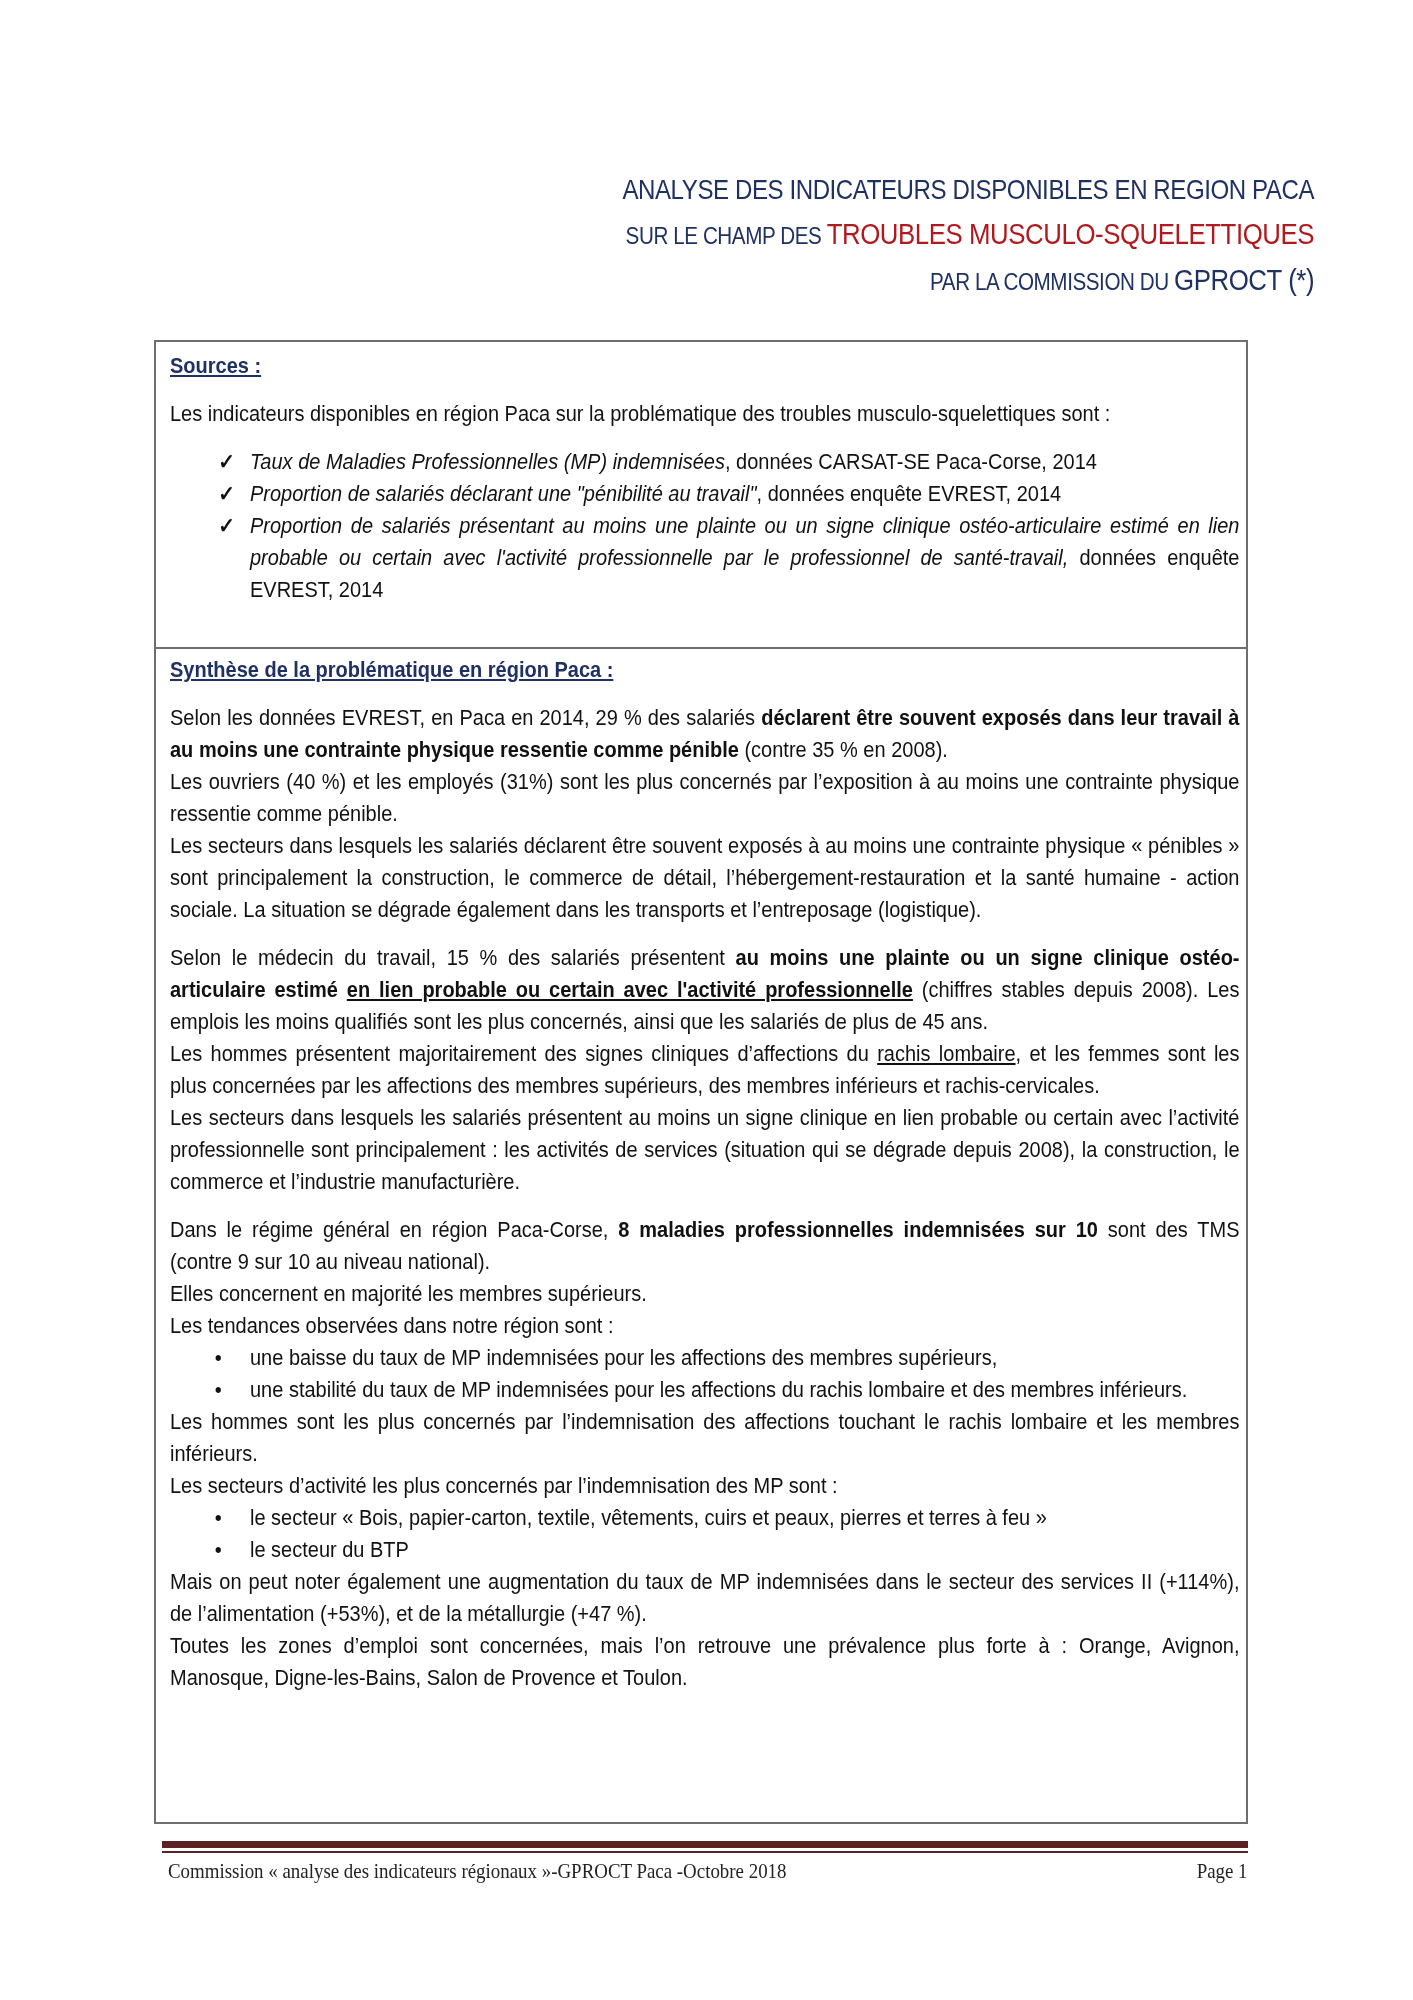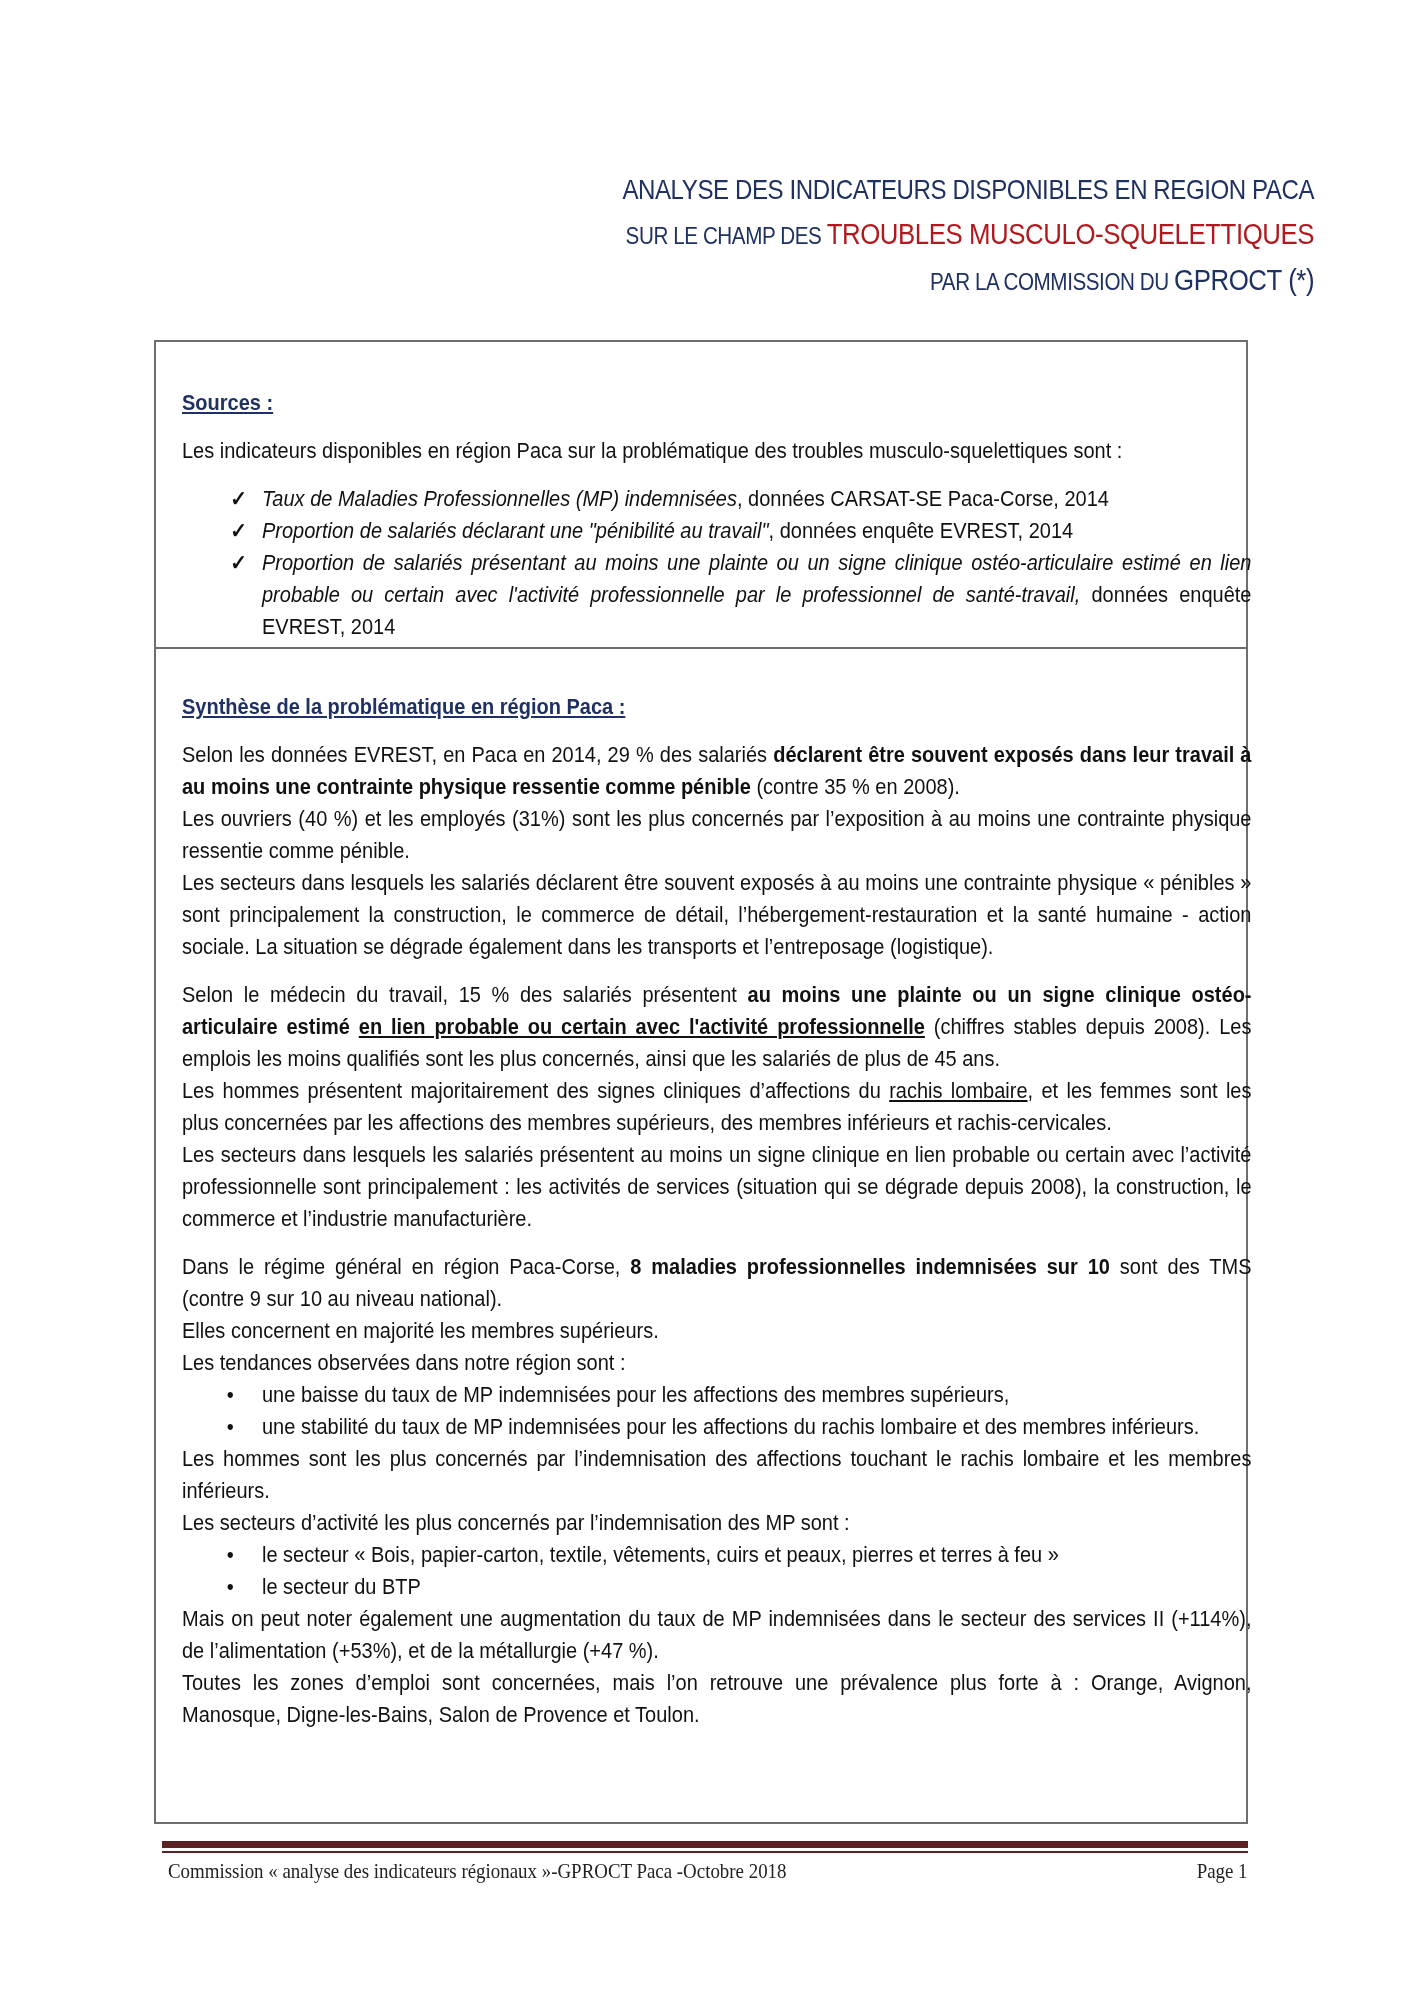--- a/index.html
+++ b/index.html
@@ -7,21 +7,21 @@
          font-family:"Liberation Sans", sans-serif; color:#111; }
   .title { position:absolute; left:0; width:1413px; top:168px; text-align:right;
            font-family:"Liberation Sans", sans-serif; color:#1f3063; line-height:44px; }
   .title .line { display:block; font-size:28px; letter-spacing:-0.5px; transform:scaleX(0.86); transform-origin:center; }
   .title .big { font-size:30px; }
   .title .small-caps { font-size:24px; }
   .title .red { color:#b01a1f; }
   .box { position:absolute; left:154px; top:340px; width:1094px; height:1484px;
          border:2px solid #6e6e6e; box-sizing:border-box; }
   .divider { position:absolute; left:0; right:0; top:305px; height:0; border-top:2px solid #6e6e6e; }
-  .content { position:absolute; left:26px; right:14px; font-size:21.5px; line-height:32px;margin-top:37px; }
+  .content { position:absolute; left:14px; right:14px; font-size:21.5px; line-height:32px; }
   .cond { display:block; transform:scaleX(0.93); transform-origin:left; width:1150px; }
   .heading { color:#1f3063; font-weight:bold; text-decoration:underline; font-size:21.5px; }
   p { margin:0; text-align:justify; }
   .gap { height:16px; }
   .src-list { list-style:none; margin:0; padding:0 0 0 52px; }
   .src-list li { position:relative; padding-left:34px; font-style:italic; text-align:justify; }
   .src-list li .normal { font-style:normal; }
   .check { position:absolute; left:0; top:0; font-style:normal; font-weight:bold; }
   .bul-list { list-style:none; margin:0; padding:0 0 0 48px; }
   .bul-list li { position:relative; padding-left:38px; text-align:justify; }

